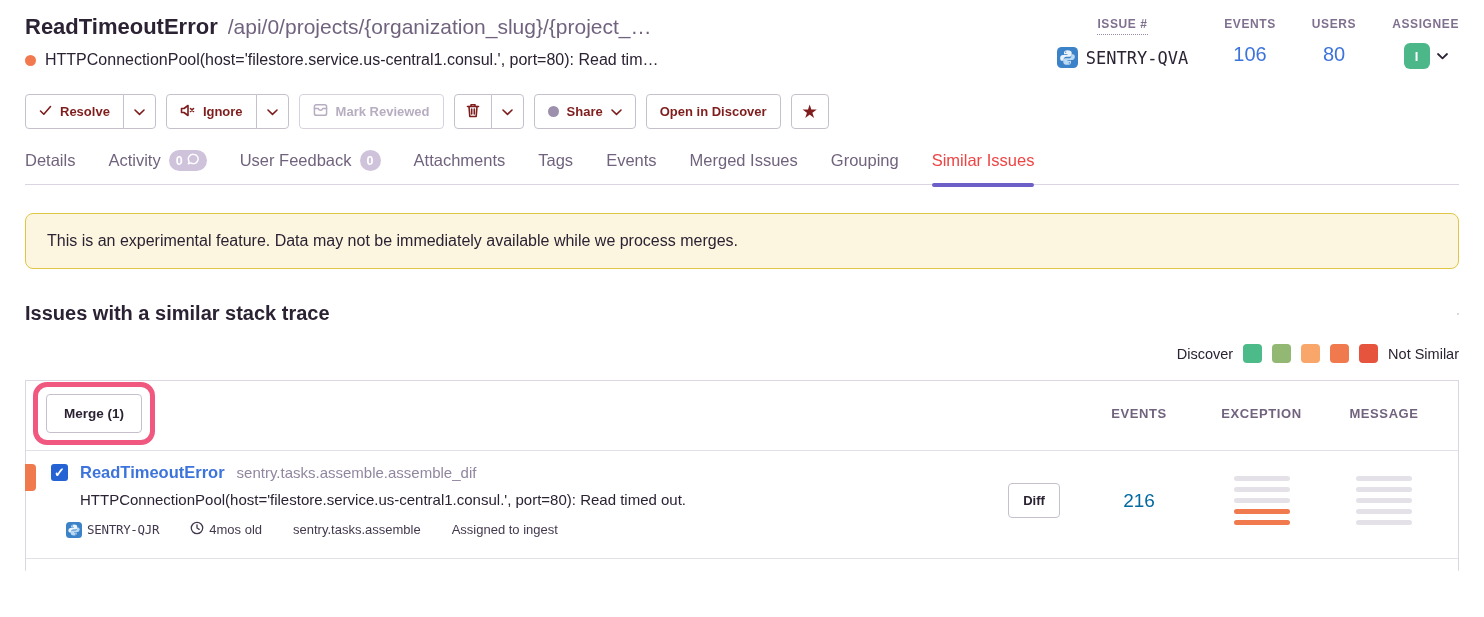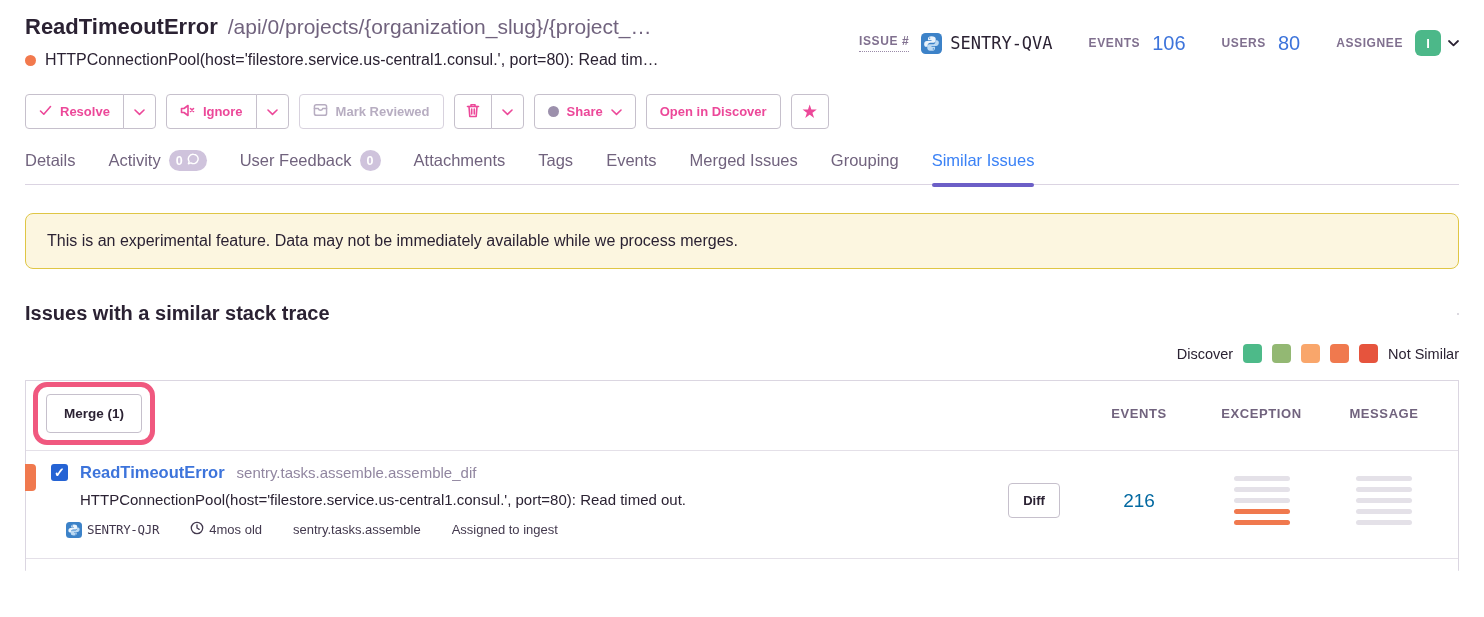--- a/index.html
+++ b/index.html
@@ -10,44 +10,44 @@
   
   .header-top { display: flex; justify-content: space-between; margin-top: 14px; }
   .title-block { min-width: 0; max-width: 880px; }
   .title-line { display: flex; align-items: baseline; gap: 10px; white-space: nowrap; }
   .issue-title { font-size: 22px; font-weight: 700; color: #2B2233; }
   .issue-path { font-size: 21px; color: #71637E; overflow: hidden; }
   .subtitle-line { margin-top: 11px; display: flex; align-items: center; gap: 9px; font-size: 16px; color: #2B2233; white-space: nowrap; }
   .level-dot { width: 11px; height: 11px; border-radius: 50%; background: #F2794D; flex: 0 0 auto; }
 
   .stats { display: flex; gap: 36px; padding-top: 3px; }
-  .stat { display: flex; align-items: center; gap: 12px; }
+  .stat { display: flex; flex-direction: column; align-items: center; gap: 12px; }
   .stat-label { font-size: 12px; font-weight: 700; color: #80708F; letter-spacing: .6px; }
   .stat-label.dotted { border-bottom: 1px dotted #9a8aa8; padding-bottom: 3px; }
   .stat-num { font-size: 20px; color: #3D74DB; }
   .issue-id { display: flex; align-items: center; gap: 8px; font-family: "DejaVu Sans Mono", monospace; font-size: 17px; color: #2B2233; }
   .assignee-wrap { display: flex; align-items: center; gap: 7px; cursor: pointer; }
   .avatar { width: 26px; height: 26px; border-radius: 6px; background: #4CB889; color: #fff; font-size: 13px; font-weight: 700; display: flex; align-items: center; justify-content: center; }
   .chev { color: #2B2233; display: flex; }
 
   
   .toolbar { margin-top: 25px; display: flex; gap: 10px; align-items: center; }
   .btn-group { display: inline-flex; }
-  .btn { display: inline-flex; align-items: center; gap: 8px; height: 35px; padding: 0 13px; background: #fff; border: 1px solid #C6C0CC; border-radius: 4px; font-family: inherit; font-size: 13px; font-weight: 700; color: #ec4899; cursor: pointer; }
+  .btn { display: inline-flex; align-items: center; gap: 8px; height: 35px; padding: 0 13px; background: #fff; border: 1px solid #C6C0CC; border-radius: 4px; font-family: inherit; font-size: 13px; font-weight: 700; color: #7f1d1d; cursor: pointer; }
   .btn-group .btn:first-child { border-radius: 4px 0 0 4px; }
   .btn-group .btn + .btn { border-radius: 0 4px 4px 0; margin-left: -1px; padding: 0 10px; }
   .btn.disabled { color: #B7ADC1; border-color: #D8D2DE; cursor: default; }
   .btn.icononly { padding: 0 11px; }
   .share-dot { width: 11px; height: 11px; border-radius: 50%; background: #9C90AC; }
   .star-glyph { font-size: 16px; line-height: 1; }
 
   
   .tabs { margin-top: 21px; display: flex; gap: 33px; border-bottom: 1px solid #DBD4E2; }
   .tab { display: flex; align-items: center; gap: 8px; font-size: 16.5px; color: #71637E; padding-bottom: 13px; position: relative; cursor: pointer; white-space: nowrap; }
-  .tab.active { color: #3b82f6; }
+  .tab.active { color: #ef4444; }
   .tab.active::after { content: ''; position: absolute; left: 0; right: 0; bottom: -2.5px; height: 4px; border-radius: 2px; background: #6C5FC7; }
   .badge-pill { background: #CFC3DC; color: #fff; border-radius: 11px; height: 21px; padding: 0 7px; font-size: 12.5px; font-weight: 700; display: inline-flex; align-items: center; gap: 4px; }
   .badge-circle { background: #CFC3DC; color: #fff; border-radius: 50%; width: 21px; height: 21px; font-size: 12.5px; font-weight: 700; display: inline-flex; align-items: center; justify-content: center; }
 
   
   .alert { margin-top: 28px; background: #FCF6E0; border: 1px solid #DFC645; border-radius: 8px; padding: 18px 21px; font-size: 16px; color: #2B2233; }
 
   
   .section-head { margin-top: 33px; display: flex; justify-content: space-between; align-items: center; }
   .section-title { font-size: 20px; font-weight: 700; color: #2B2233; }

